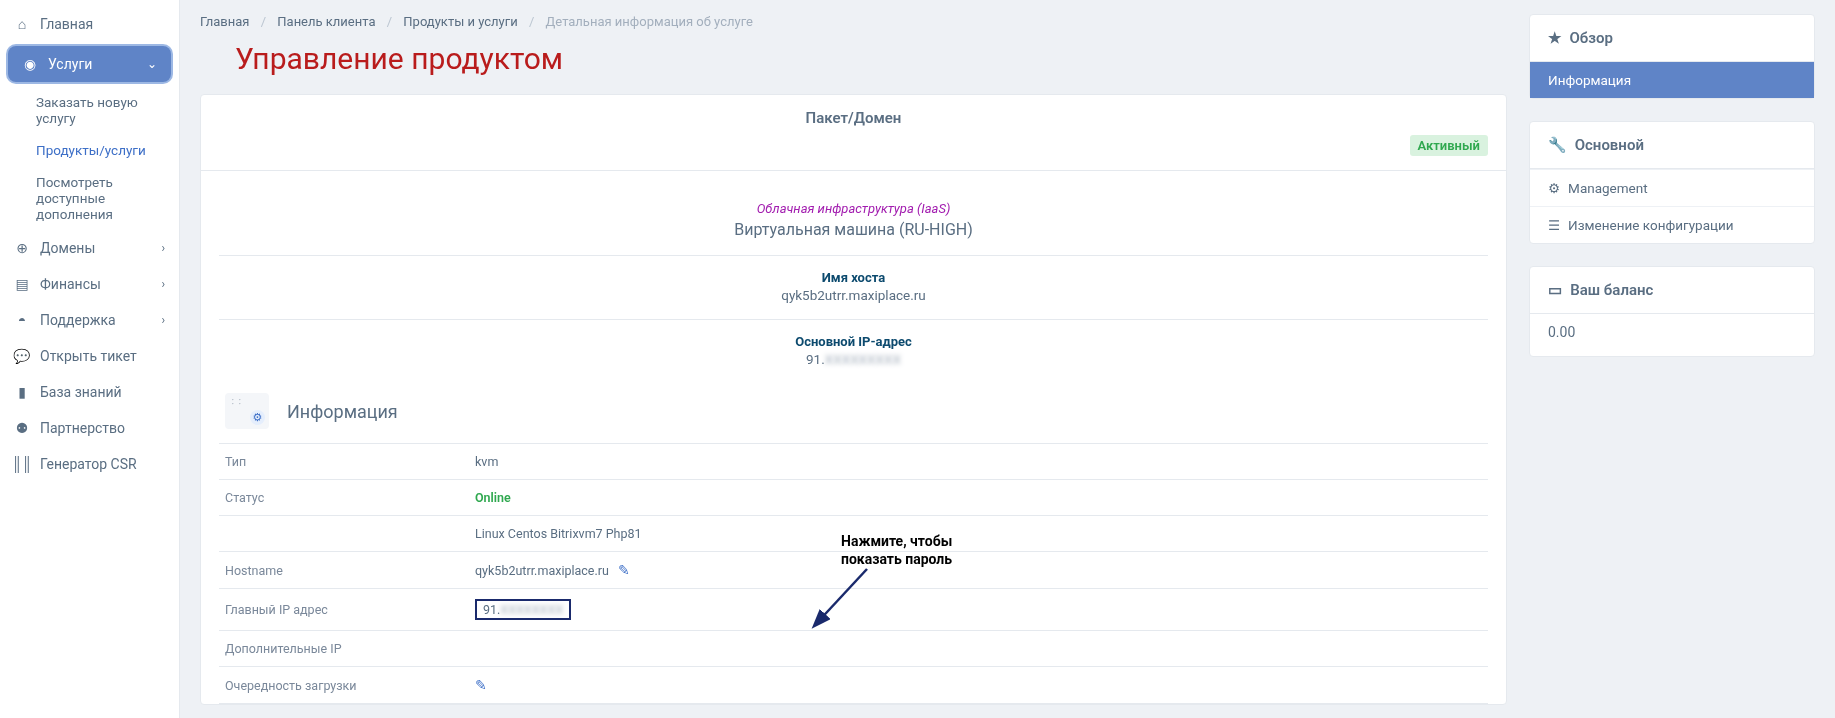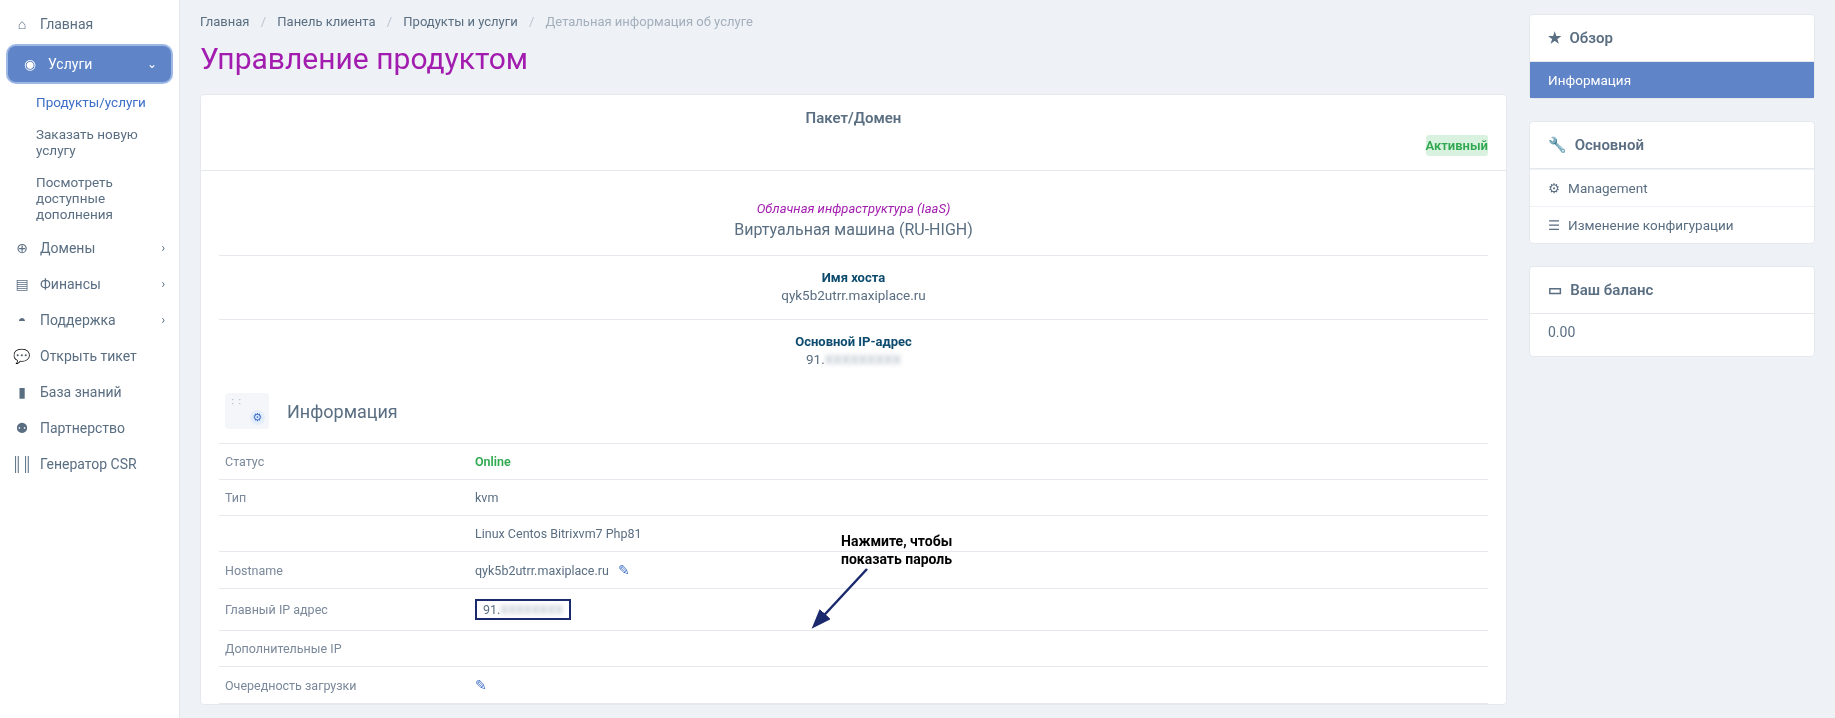--- a/index.html
+++ b/index.html
@@ -58,22 +58,23 @@
   .aside-col { width: 286px; flex: 0 0 286px; }
 
   .breadcrumb { font-size: 13px; color: #8a9aab; margin-bottom: 12px;}
   .breadcrumb a { color: #5a6e82; cursor:pointer; }
   .breadcrumb .sep { margin: 0 8px; color:#bcc6d1;}
   .breadcrumb .cur { color:#a3afbd; }
 
   .page-title {
     font-size: 30px;
     font-weight: 400;
-    color: #a21caf;
+    color: #b91c1c;
     margin-bottom: 18px;
+    margin-left: 35px;
   }
 
   .card {
     background: #fff;
     border: 1px solid #e5e9ee;
     border-radius: 4px;
     margin-bottom: 22px;
   }
   .card-header {
     padding: 14px 18px;
@@ -86,21 +87,21 @@
     gap: 8px;
   }
   .card-body { padding: 16px 18px; }
 
   .pkg-header { display:flex; align-items:center;flex-direction:column;}
   .badge-active {
     margin-left: auto;
     background: #d9f2df;
     color: #2fa84f;
     font-weight: 600;
-    padding: 3px 0;
+    padding: 3px 8px;
     border-radius: 3px;
     font-size: 13px;
   }
 
   .center-block { text-align:center; padding: 14px 0 16px; border-bottom:1px solid #e5e9ee;}
   .center-block:last-of-type{border-bottom:none;}
   .cloud-label { font-style: italic; color:#a21caf; font-size:13px; margin-bottom:4px;}
   .machine-label { font-size:16px; color:#5a6e82;}
   .kv-title { font-weight:700; color:#0c4a6e; font-size:13px; margin-bottom:2px;}
   .kv-val { color:#5a6e82; font-size:13.5px;}
@@ -187,22 +188,22 @@
 <nav class="sidebar">
   <div class="side-item">
     <span class="side-icon">⌂</span>
     <span>Главная</span>
   </div>
   <div class="side-item active">
     <span class="side-icon">◉</span>
     <span>Услуги</span>
     <span class="chev">⌄</span>
   </div>
+  <div class="side-sub">Заказать новую услугу</div>
   <div class="side-sub active">Продукты/услуги</div>
-  <div class="side-sub">Заказать новую услугу</div>
   <div class="side-sub">Посмотреть доступные дополнения</div>
 
   <div class="side-item">
     <span class="side-icon">⊕</span>
     <span>Домены</span>
     <span class="chev">›</span>
   </div>
   <div class="side-item">
     <span class="side-icon">▤</span>
     <span>Финансы</span>
@@ -271,26 +272,26 @@
           <div class="info-icon-box">
             <span class="dots">• •<br>• •</span>
             <span class="gear">⚙</span>
           </div>
           <div class="info-title">Информация</div>
         </div>
 
         <table class="info-table">
           <tbody>
               <tr>
+            <td class="label-cell">Тип</td>
+            <td>kvm</td>
+          </tr>
+          <tr>
             <td class="label-cell">Статус</td>
             <td><span class="val-online">Online</span></td>
-          </tr>
-          <tr>
-            <td class="label-cell">Тип</td>
-            <td>kvm</td>
           </tr>
           <tr>
             <td class="label-cell"></td>
             <td>Linux Centos Bitrixvm7 Php81</td>
           </tr>
           <tr>
             <td class="label-cell">Hostname</td>
             <td>
               <span>qyk5b2utrr.maxiplace.ru</span>
               <span class="edit-icon">✎</span>

